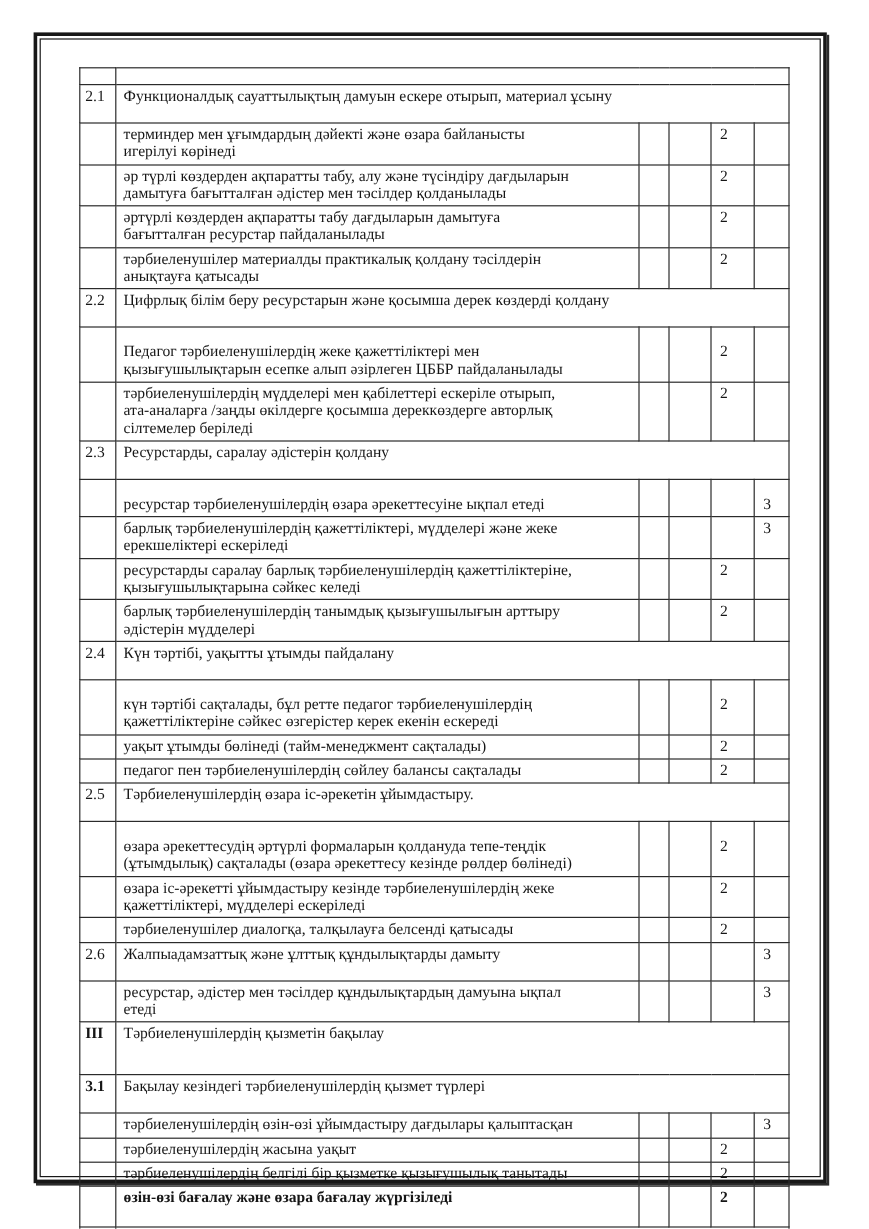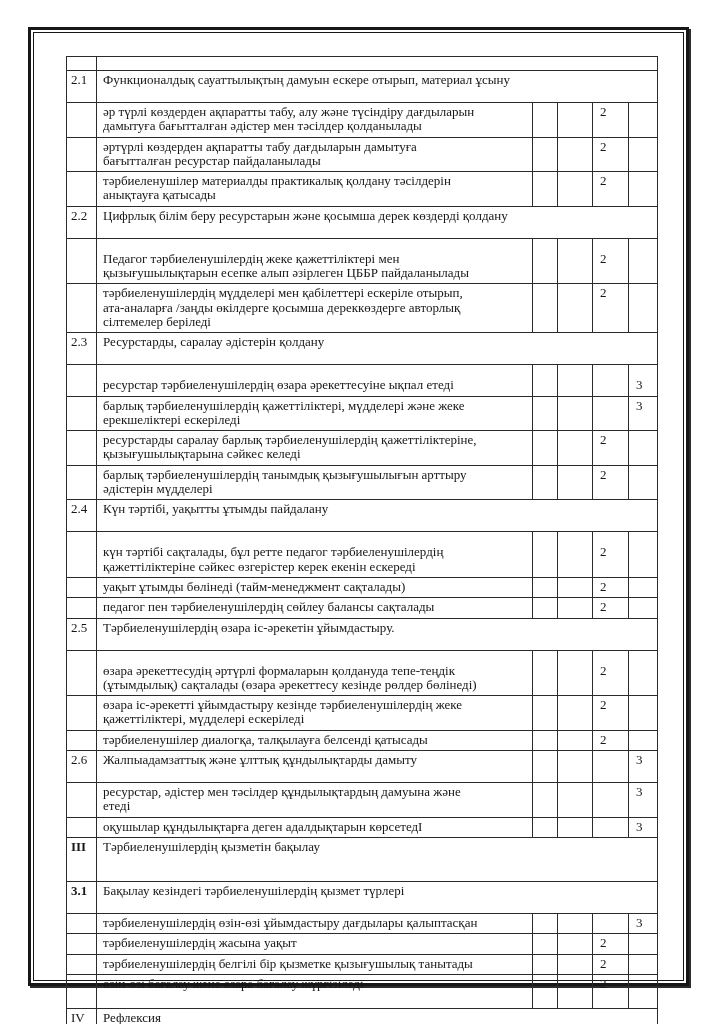--- a/index.html
+++ b/index.html
@@ -63,21 +63,21 @@
   }
   td.score-cell {
     padding: 2px 2px 2px 7px;
   }
   
   tr.r-spacer td { height: 14px; }
   tr.r-section td { height: 32px; }
   tr.r-indicator td { height: 19px; }
   tr.v-gap td.text-cell, tr.v-gap td.score-cell { padding-top: 13px; }
   tr.v-tall td { height: 44px; }
-  tr.v-tallend td { height: 34px; }
+  tr.v-tallend td { height: 34px; font-weight: bold; }
   tr.v-roomy td { height: 25px; }
 </style>
 </head>
 <body>
 
 <div class="frame-outer">
   <div class="frame-inner"></div>
 </div>
 
 <div class="table-wrap">
@@ -94,20 +94,29 @@
         <tr class="r-spacer">
           <td class="label-cell"></td>
           <td class="text-cell" colspan="5"></td>
         </tr>
         <tr class="r-section">
           <td class="label-cell">2.1</td>
           <td class="text-cell" colspan="5">Функционалдық сауаттылықтың дамуын ескере отырып, материал ұсыну</td>
         </tr>
         <tr class="r-indicator">
           <td class="label-cell"></td>
+          <td class="text-cell">терминдер мен ұғымдардың дәйекті және өзара байланысты
+игерілуі көрінеді</td>
+          <td class="score-cell"></td>
+          <td class="score-cell"></td>
+          <td class="score-cell">2</td>
+          <td class="score-cell"></td>
+        </tr>
+        <tr class="r-indicator">
+          <td class="label-cell"></td>
           <td class="text-cell">әр түрлі көздерден ақпаратты табу, алу және түсіндіру дағдыларын
 дамытуға бағытталған әдістер мен тәсілдер қолданылады</td>
           <td class="score-cell"></td>
           <td class="score-cell"></td>
           <td class="score-cell">2</td>
           <td class="score-cell"></td>
         </tr>
         <tr class="r-indicator">
           <td class="label-cell"></td>
           <td class="text-cell">әртүрлі көздерден ақпаратты табу дағдыларын дамытуға
@@ -250,30 +259,22 @@
         <tr class="r-section">
           <td class="label-cell">2.6</td>
           <td class="text-cell">Жалпыадамзаттық және ұлттық құндылықтарды дамыту</td>
           <td class="score-cell"></td>
           <td class="score-cell"></td>
           <td class="score-cell"></td>
           <td class="score-cell">3</td>
         </tr>
         <tr class="r-indicator">
           <td class="label-cell"></td>
-          <td class="text-cell">ресурстар, әдістер мен тәсілдер құндылықтардың дамуына және
+          <td class="text-cell">ресурстар, әдістер мен тәсілдер құндылықтардың дамуына ықпал
 етеді</td>
-          <td class="score-cell"></td>
-          <td class="score-cell"></td>
-          <td class="score-cell"></td>
-          <td class="score-cell">3</td>
-        </tr>
-        <tr class="r-indicator">
-          <td class="label-cell"></td>
-          <td class="text-cell">оқушылар құндылықтарға деген адалдықтарын көрсетедІ</td>
           <td class="score-cell"></td>
           <td class="score-cell"></td>
           <td class="score-cell"></td>
           <td class="score-cell">3</td>
         </tr>
         <tr class="r-section v-tall">
           <td class="label-cell bold">III</td>
           <td class="text-cell" colspan="5">Тәрбиеленушілердің қызметін бақылау</td>
         </tr>
         <tr class="r-section">

